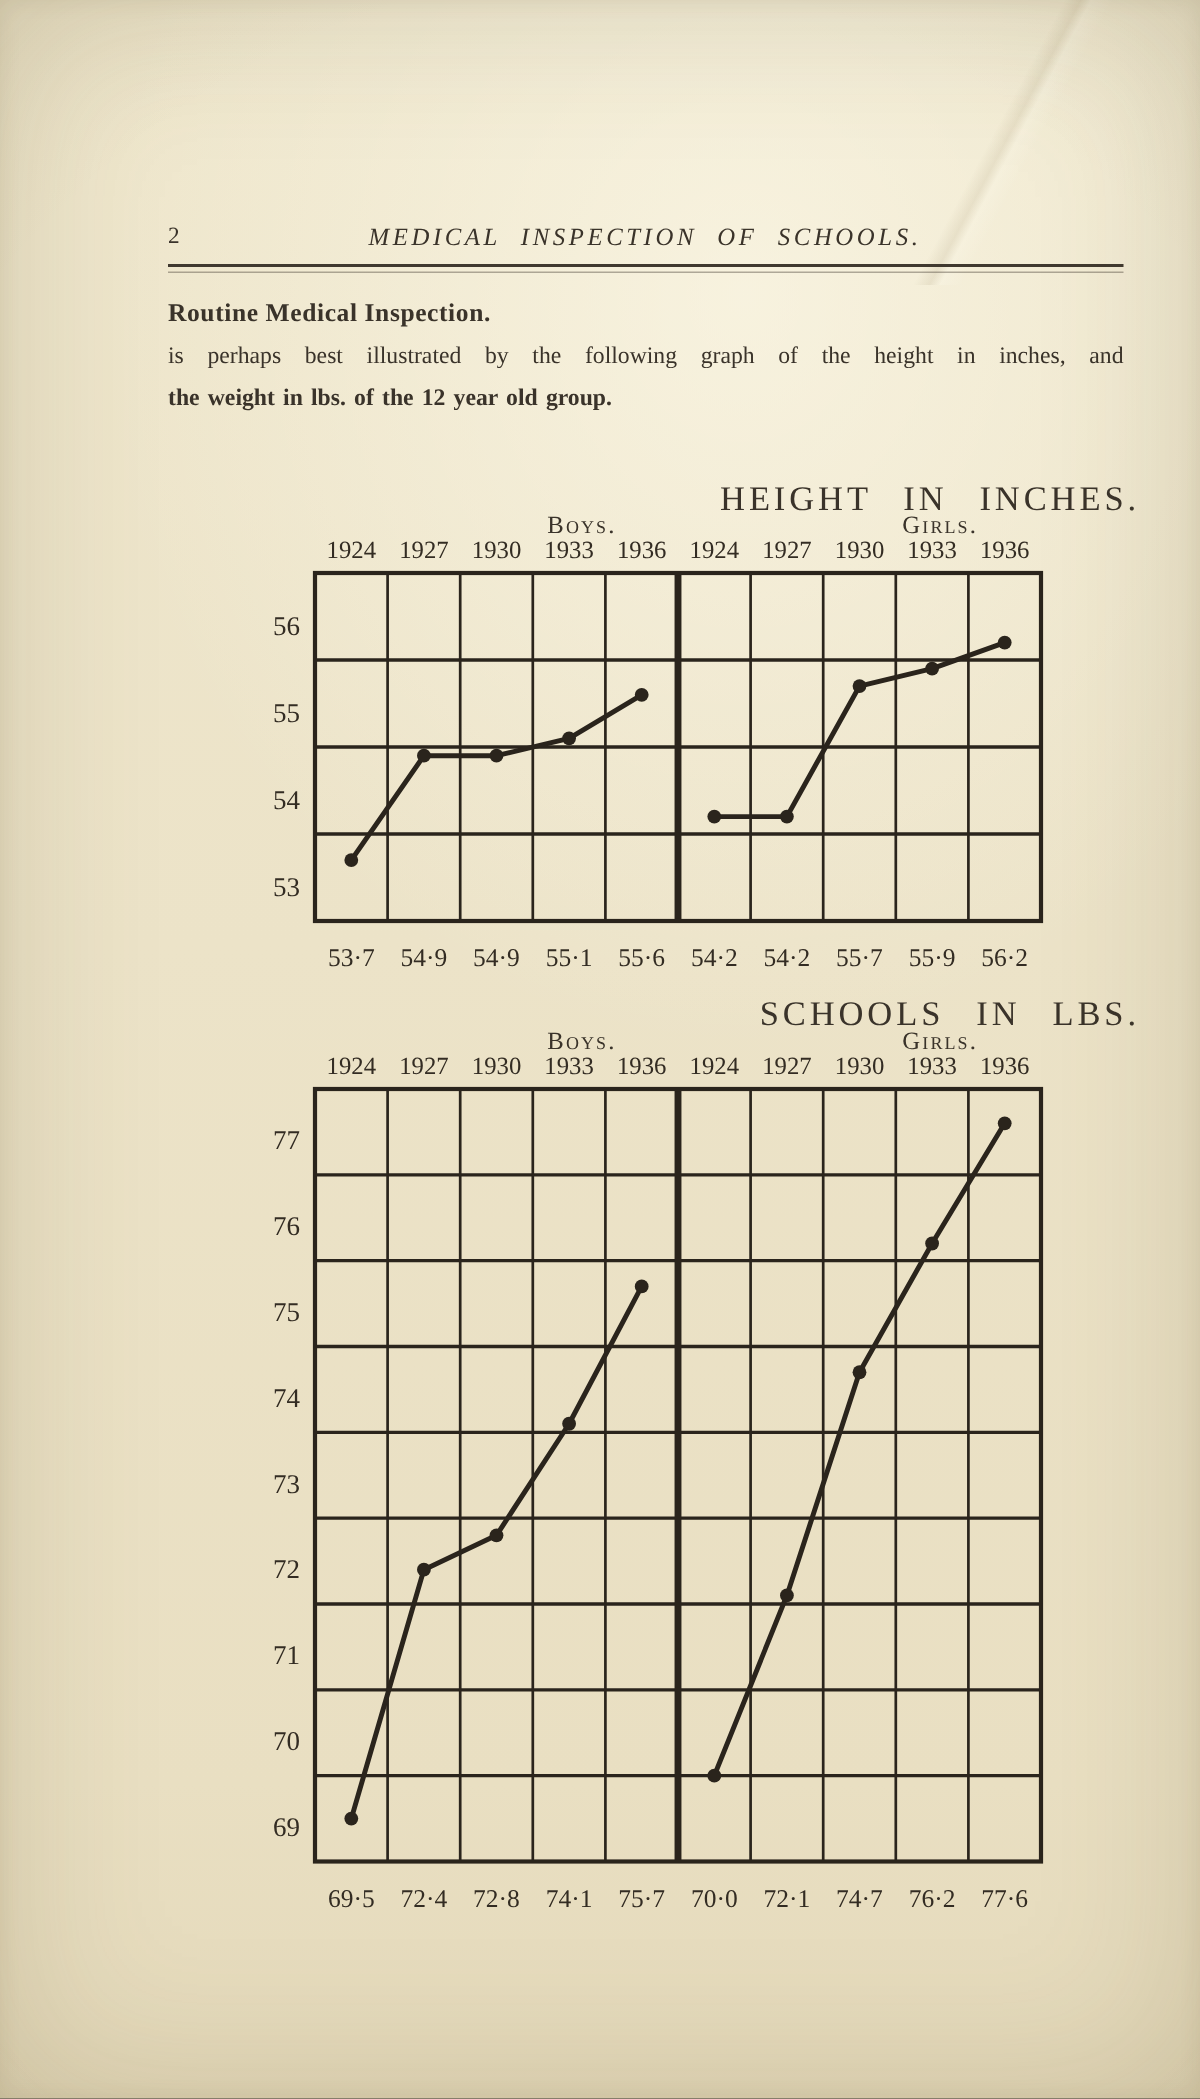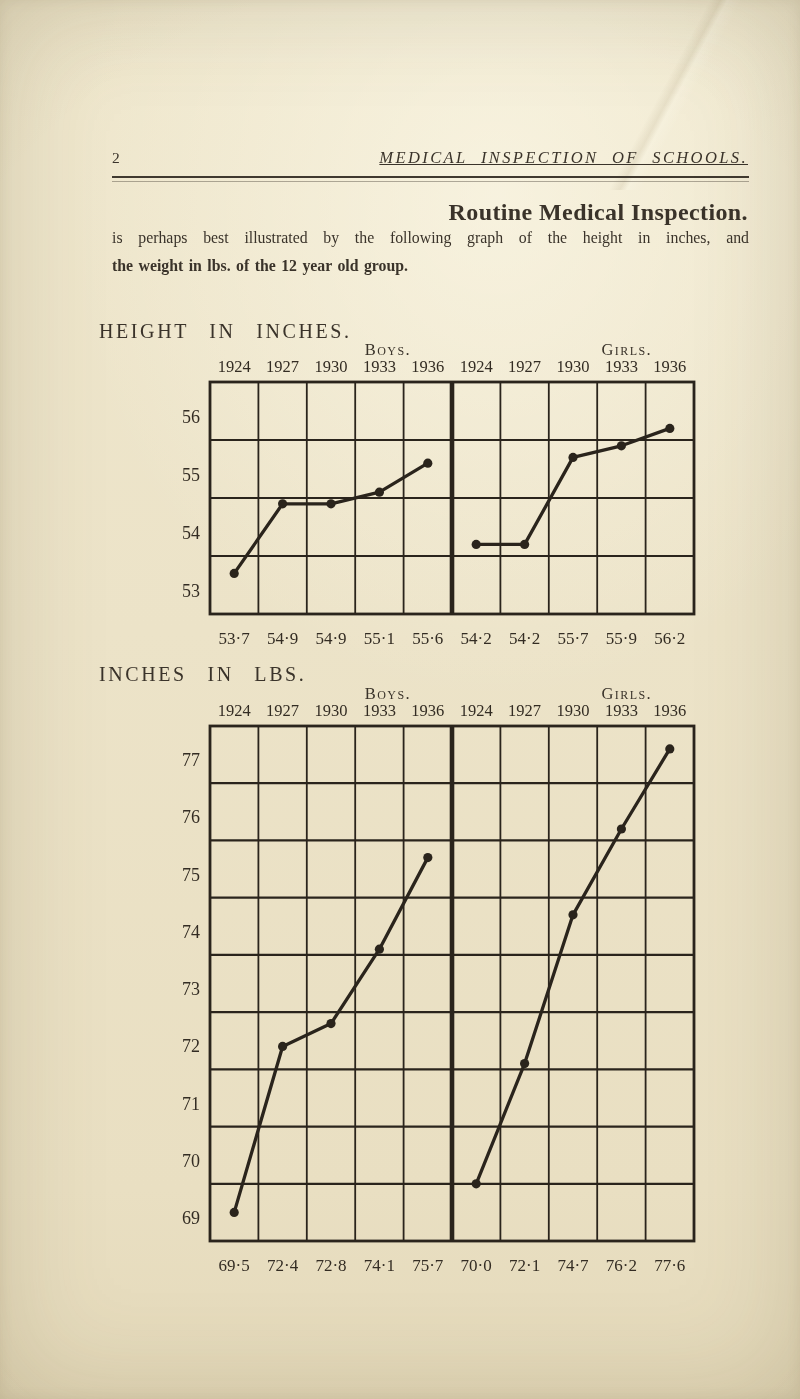--- a/index.html
+++ b/index.html
@@ -19,38 +19,38 @@
     content:"";position:absolute;inset:0;pointer-events:none;
     box-shadow:inset 0 0 110px rgba(96,78,40,.20), inset 0 0 14px rgba(96,78,40,.10);
   }
   .crease{
     position:absolute;left:540px;top:0;width:260px;height:190px;pointer-events:none;
     background:linear-gradient(118deg, rgba(0,0,0,0) 47%, rgba(120,100,60,.10) 50%, rgba(255,255,245,.18) 52%, rgba(0,0,0,0) 56%);
   }
   
   .page-number{position:absolute;left:112px;top:149px;font-size:15.5px;}
   .running-title{
-    position:absolute;left:112px;top:148px;width:636px;text-align:right;
-    font-style:italic;font-size:16.5px;letter-spacing:2.4px;word-spacing:7px;white-space:nowrap;text-decoration:underline;
+    position:absolute;left:112px;top:148px;width:636px;text-align:center;
+    font-style:italic;font-size:16.5px;letter-spacing:2.4px;word-spacing:7px;white-space:nowrap;
   }
   .header-rule{position:absolute;left:112px;top:176px;width:637px;height:2px;background:#40392f;}
   .header-rule-2{position:absolute;left:112px;top:181px;width:637px;height:1px;background:rgba(64,57,47,.40);}
   
   .section-title{
-    position:absolute;left:112px;top:199px;width:636px;text-align:right;
-    font-weight:bold;font-size:24px;letter-spacing:.4px;
+    position:absolute;left:112px;top:199px;width:636px;text-align:left;
+    font-weight:bold;font-size:17px;letter-spacing:.4px;
   }
   .paragraph{position:absolute;left:112px;top:224px;width:637px;font-size:15.8px;line-height:28px;word-spacing:1.5px;}
   .pline{text-align:justify;text-align-last:justify;white-space:normal;}
   .pline.first{text-indent:36px;}
   .pline.last{text-align:left;text-align-last:left;font-weight:bold;}
   
   .chart-title{
-    position:absolute;left:99px;width:636px;text-align:left;
-    font-size:20px;letter-spacing:2.6px;word-spacing:13px;white-space:nowrap;
+    position:absolute;left:124px;width:636px;text-align:right;
+    font-size:23px;letter-spacing:2.6px;word-spacing:13px;white-space:nowrap;
   }
   .group-label{
     position:absolute;width:160px;text-align:right;
     font-variant:small-caps;font-size:16.5px;letter-spacing:1.4px;
   }
   .chart-svg{position:absolute;left:150px;width:570px;overflow:visible;}
   .chart-svg text{font-family:"Liberation Serif","DejaVu Serif",serif;fill:#332c23;}
   .chart-svg .year-lbl{font-size:16.5px;}
   .chart-svg .val-lbl{font-size:17px;}
   .chart-svg .ytick{font-size:18px;}
@@ -121,21 +121,21 @@
       <circle cx="229.4" cy="152.19999999999993" r="4.6" fill="#2a241c"></circle>
       <circle cx="277.79999999999995" cy="123.19999999999993" r="4.6" fill="#2a241c"></circle>
       <polyline points="326.2,204.39999999999984 374.59999999999997,204.39999999999984 423,117.39999999999984 471.4,105.80000000000007 519.8,88.39999999999984" fill="none" stroke="#2a241c" stroke-width="3.3" stroke-linejoin="round" stroke-linecap="round"></polyline>
       <circle cx="326.2" cy="204.39999999999984" r="4.6" fill="#2a241c"></circle>
       <circle cx="374.59999999999997" cy="204.39999999999984" r="4.6" fill="#2a241c"></circle>
       <circle cx="423" cy="117.39999999999984" r="4.6" fill="#2a241c"></circle>
       <circle cx="471.4" cy="105.80000000000007" r="4.6" fill="#2a241c"></circle>
       <circle cx="519.8" cy="88.39999999999984" r="4.6" fill="#2a241c"></circle>
     </svg>
 
-  <div class="chart-title" style="top:663px">INCHES IN LBS.</div>
+  <div class="chart-title" style="top:663px">SCHOOLS IN LBS.</div>
   <div class="group-label" style="left:251px;top:684px">Boys.</div>
   <div class="group-label" style="left:492px;top:684px">Girls.</div>
   <svg id="chart-1" class="chart-svg" style="top:684px" width="570" height="606" viewBox="0 0 570 606">
       <line x1="60" y1="499.77777777777777" x2="544" y2="499.77777777777777" stroke="#2a241c" stroke-width="2.2"></line>
       <line x1="60" y1="442.55555555555554" x2="544" y2="442.55555555555554" stroke="#2a241c" stroke-width="2.2"></line>
       <line x1="60" y1="385.33333333333337" x2="544" y2="385.33333333333337" stroke="#2a241c" stroke-width="2.2"></line>
       <line x1="60" y1="328.1111111111111" x2="544" y2="328.1111111111111" stroke="#2a241c" stroke-width="2.2"></line>
       <line x1="60" y1="270.88888888888886" x2="544" y2="270.88888888888886" stroke="#2a241c" stroke-width="2.2"></line>
       <line x1="60" y1="213.66666666666669" x2="544" y2="213.66666666666669" stroke="#2a241c" stroke-width="2.2"></line>
       <line x1="60" y1="156.44444444444446" x2="544" y2="156.44444444444446" stroke="#2a241c" stroke-width="2.2"></line>

